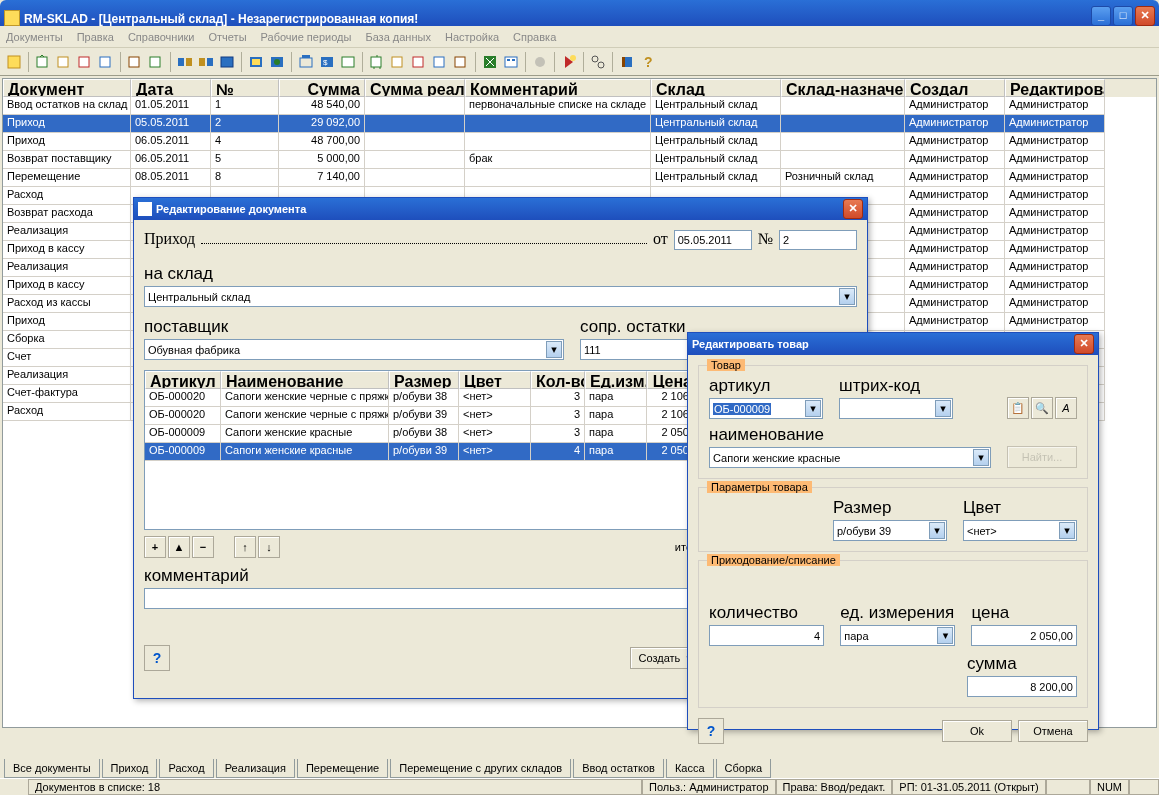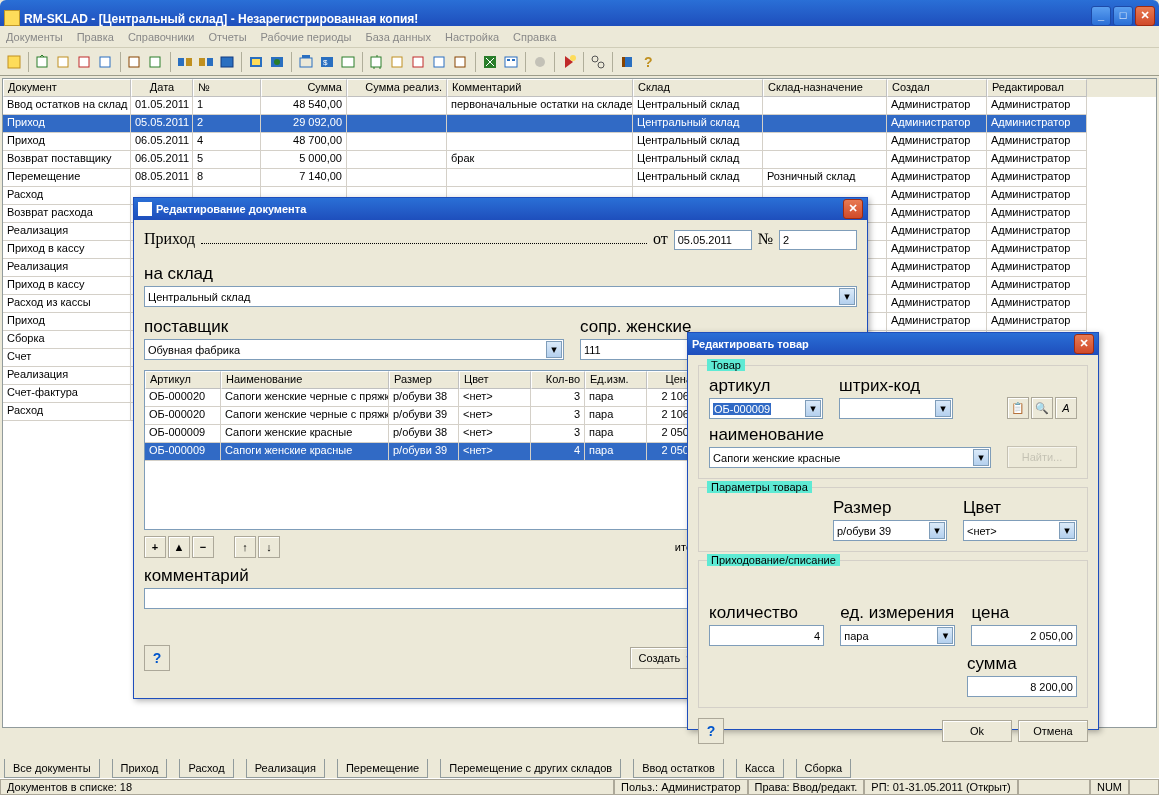--- a/index.html
+++ b/index.html
@@ -10,50 +10,50 @@
 .win-btns { display: flex; gap: 2px; }
 .win-btn { width: 20px; height: 20px; background: linear-gradient(#5b9ff0,#2a6fd6); border: 1px solid #1d4aa8; color: #fff; text-align: center; font-weight: bold; font-size: 11px; line-height: 17px; border-radius: 3px; cursor: pointer; }
 .win-btn.close { background: linear-gradient(#e87a52,#d04a2a); border-color: #a02a10; }
 .menubar { background: #ece9d8; height: 22px; display: flex; align-items: center; padding: 0 6px; gap: 14px; color: #888; font-size: 11px; border-bottom: 1px solid #d0cdb8; }
 .menubar span { cursor: pointer; }
 .toolbar { height: 28px; background: #ece9d8; display: flex; align-items: center; padding: 2px 4px; gap: 1px; border-bottom: 1px solid #9c9c8a; }
 .tb-icon { width: 20px; height: 20px; border: 1px solid transparent; display: inline-flex; align-items: center; justify-content: center; cursor: pointer; }
 .tb-sep { width: 1px; height: 20px; background: #b0ae9a; margin: 0 3px; }
 .main-grid { position: absolute; left: 2px; top: 78px; right: 2px; height: 650px; background: #fff; border: 1px solid #919b9c; }
 .grid-header { display: flex; background: #ece9d8; height: 18px; }
-.grid-header div { border: 1px solid #c0c0c0; border-top: 1px solid #fff; border-left: 1px solid #fff; padding: 1px 4px; font-size: 11px; overflow: hidden; white-space: nowrap; }
+.grid-header div { border: 1px solid #c0c0c0; border-top: 1px solid #fff; border-left: 1px solid #fff; padding: 1px 4px; font-size: 16px; overflow: hidden; white-space: nowrap; font-weight: bold; }
 .grid-body { }
 .grid-row { display: flex; height: 18px; }
 .grid-row div { border-right: 1px solid #d4d0c8; border-bottom: 1px solid #d4d0c8; padding: 1px 4px; font-size: 11px; overflow: hidden; white-space: nowrap; }
 .grid-row.selected div { background: #316ac5; color: #fff; }
-.tabs-bar { position: absolute; left: 2px; bottom: 17px; right: 2px; height: 22px; display: flex; align-items: flex-end; background: #ece9d8; gap: 12px; padding: 0 2px; }
+.tabs-bar { position: absolute; left: 2px; bottom: 17px; right: 2px; height: 22px; display: flex; align-items: flex-end; background: #ece9d8; gap: 2px; padding: 0 2px; }
 .tab { background: #ece9d8; border: 1px solid #919b9c; border-top: none; padding: 3px 8px; font-size: 11px; cursor: pointer; }
-.statusbar { position: absolute; bottom: 0; left: 0; right: 0; height: 17px; background: #ece9d8; border-top: 1px solid #fff; display: flex; font-size: 11px; }
+.statusbar { position: absolute; bottom: 0; left: 0; right: 0; height: 17px; background: #ece9d8; border-top: 1px solid #fff; display: flex; font-size: 11px; padding-left: 28px; }
 .statusbar div { border: 1px solid #aca899; padding: 1px 6px; margin-right: 0; }
 .dialog { position: absolute; background: #ece9d8; border: 1px solid #1e4ebc; box-shadow: 2px 2px 6px rgba(0,0,0,0.3); }
 .dialog .dlg-titlebar { height: 22px; background: linear-gradient(#2a6fd6,#1e4ebc); color: #fff; display: flex; align-items: center; padding: 0 4px; font-weight: bold; font-size: 11px; }
 .dlg-titlebar .ico { width: 14px; height: 14px; background: #fff; margin-right: 4px; }
 .dlg-titlebar .ttl { flex: 1; }
 .dlg-body { padding: 10px; }
 .dlg-h1 { font-size: 16px; font-family: "Times New Roman", serif; display: flex; align-items: baseline; gap: 6px; margin-bottom: 14px; }
 .dlg-h1 .dots { flex: 1; border-bottom: 1px dotted #000; height: 12px; }
 .dlg-h1 input { font-size: 11px; height: 20px; border: 1px solid #7f9db9; padding: 0 3px; }
 .lbl { display: block; font-size: 17px; margin-bottom: 2px; }
 .combo { height: 21px; border: 1px solid #7f9db9; background: #fff; display: flex; align-items: center; padding: 0 3px; font-size: 11px; width: 100%; position: relative; cursor: pointer; }
 .combo .arrow { position: absolute; right: 1px; top: 1px; bottom: 1px; width: 16px; background: linear-gradient(#dbeaf9,#b4d0ee); border: 1px solid #7f9db9; display: flex; align-items: center; justify-content: center; }
 .edit { height: 21px; border: 1px solid #7f9db9; background: #fff; padding: 0 3px; font-size: 11px; width: 100%; }
 .row { display: flex; gap: 16px; margin-bottom: 10px; }
 .col { display: flex; flex-direction: column; }
 .fieldset { border: 1px solid #d4d0c8; padding: 10px; position: relative; margin-bottom: 8px; }
-.fieldset .legend { position: absolute; top: -7px; left: 8px; background: #5eead4; padding: 0 4px; font-size: 11px; }
+.fieldset .legend { position: absolute; top: -7px; left: 8px; background: #fdba74; padding: 0 4px; font-size: 11px; }
 .btn { height: 22px; min-width: 70px; border: 1px solid #aca899; background: #ece9d8; padding: 0 8px; font-size: 11px; cursor: pointer; box-shadow: 1px 1px 0 #fff inset; }
 .btn.small { min-width: 22px; width: 22px; padding: 0; }
 .help-btn { width: 26px; height: 26px; border: 1px solid #aca899; background: #ece9d8; font-size: 14px; font-weight: bold; color: #0055cc; display: inline-flex; align-items: center; justify-content: center; }
 .c-doc { width: 128px; }
-.c-date { width: 62px; text-align: center; }
+.c-date { width: 80px; }
 .c-num { width: 68px; }
 .c-sum { width: 86px; text-align: right; }
 .c-sumr { width: 100px; text-align: right; }
 .c-comm { width: 186px; }
 .c-skl { width: 130px; }
 .c-skln { width: 124px; }
 .c-cr { width: 100px; }
 .c-ed { width: 100px; }
 .i-art { width: 76px; }
 .i-name { width: 168px; }
@@ -264,21 +264,21 @@
     <div class="c-cr">Создал</div>
     <div class="c-ed">Редактировал</div>
   </div>
   <div class="grid-body" id="grid-body">
       <div class="grid-row">
         <div class="c-doc">Ввод остатков на склад</div>
         <div class="c-date">01.05.2011</div>
         <div class="c-num">1</div>
         <div class="c-sum">48 540,00</div>
         <div class="c-sumr"></div>
-        <div class="c-comm">первоначальные остатки на складе</div>
+        <div class="c-comm">первоначальные списке на складе</div>
         <div class="c-skl">Центральный склад</div>
         <div class="c-skln"></div>
         <div class="c-cr">Администратор</div>
         <div class="c-ed">Администратор</div>
       </div>
       <div class="grid-row selected">
         <div class="c-doc">Приход</div>
         <div class="c-date">05.05.2011</div>
         <div class="c-num">2</div>
         <div class="c-sum">29 092,00</div>
@@ -532,21 +532,21 @@
     </div>
     <div class="row">
       <div class="col" style="width:420px">
         <label class="lbl">поставщик</label>
         <div class="combo">
             <span>Обувная фабрика</span>
             <div class="arrow">▾</div>
           </div>
       </div>
       <div class="col" style="flex:1">
-        <label class="lbl">сопр. женские</label>
+        <label class="lbl">сопр. остатки</label>
         <input class="edit" value="111" style="">
       </div>
     </div>
     <div style="border:1px solid #7f9db9; background:#fff; height:160px; overflow:hidden;">
       <div class="grid-header">
         <div class="i-art">Артикул</div>
         <div class="i-name">Наименование</div>
         <div class="i-size">Размер</div>
         <div class="i-col">Цвет</div>
         <div class="i-qty">Кол-во</div>

